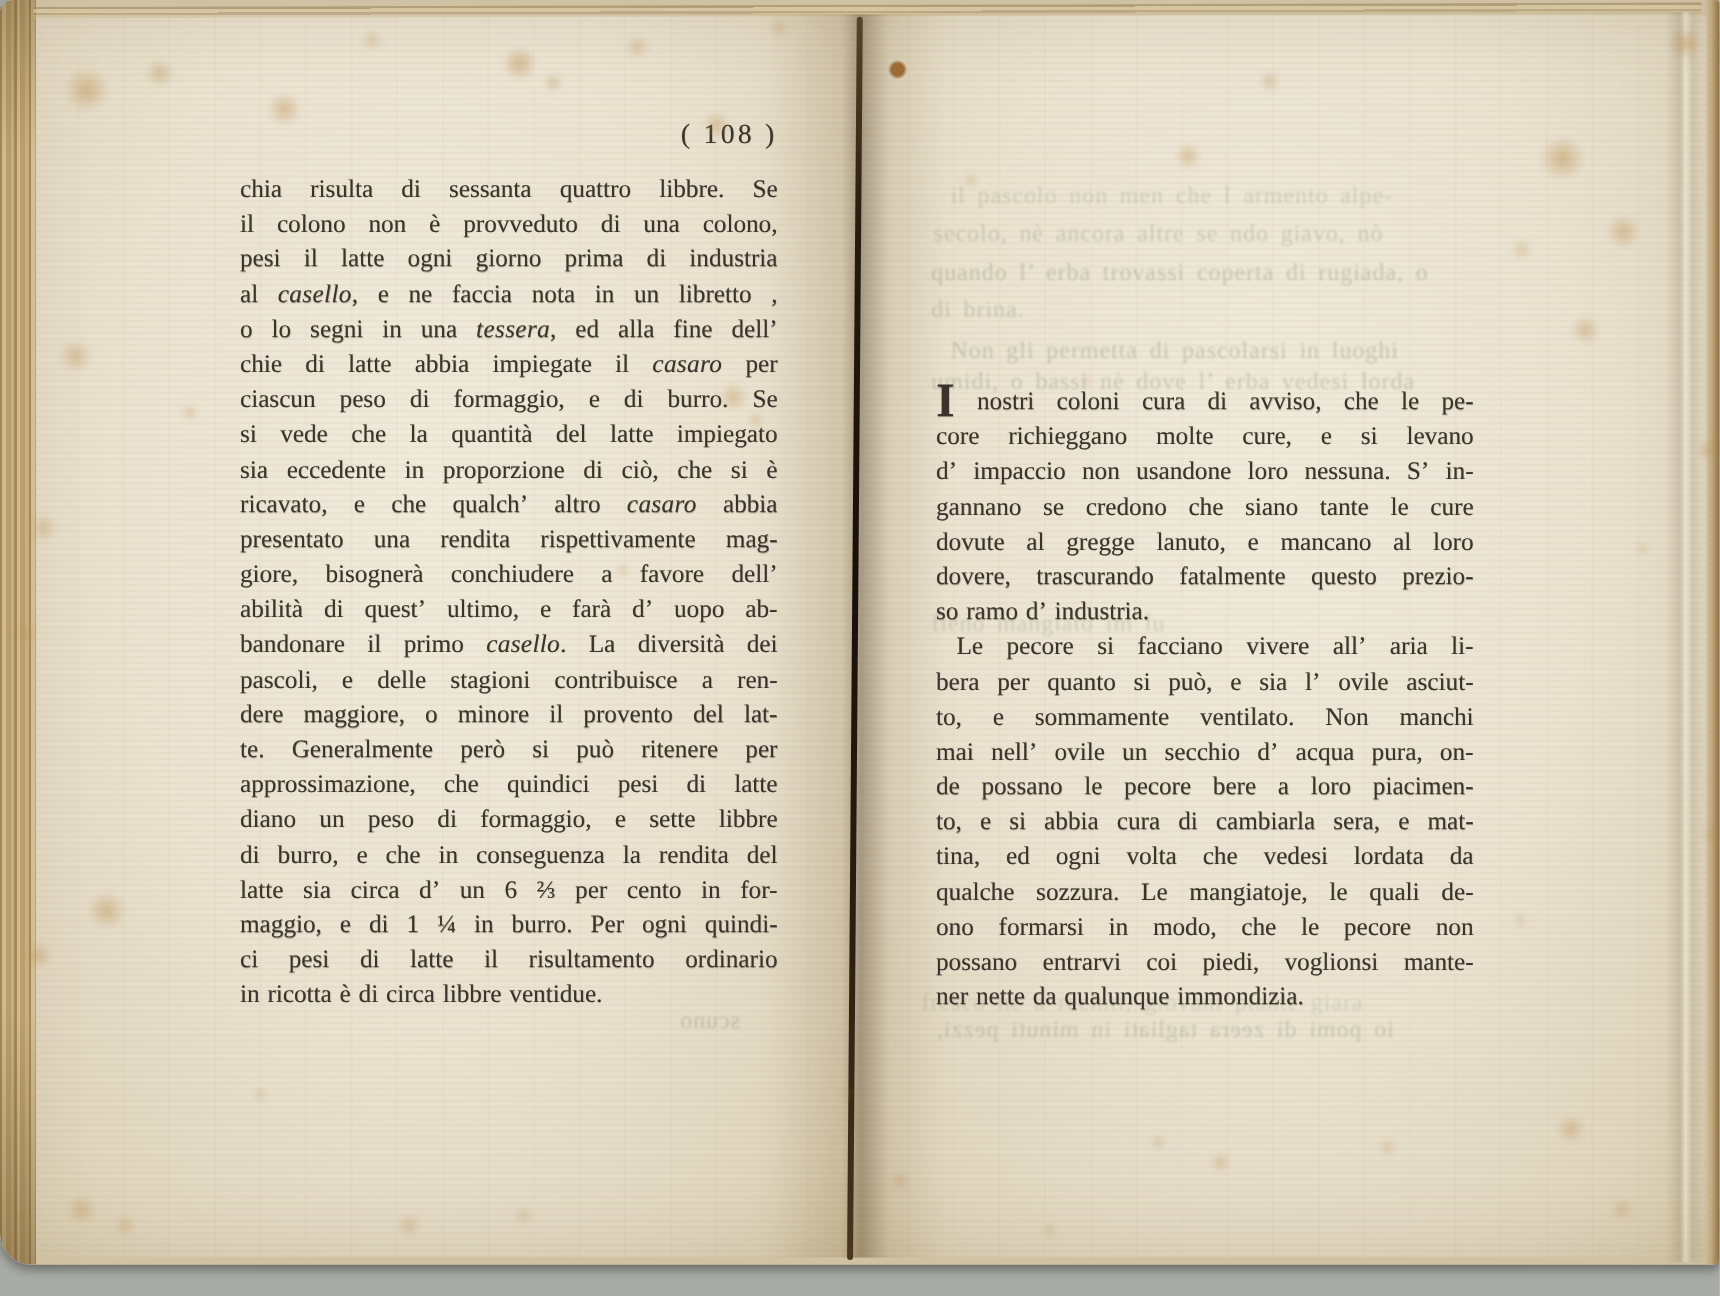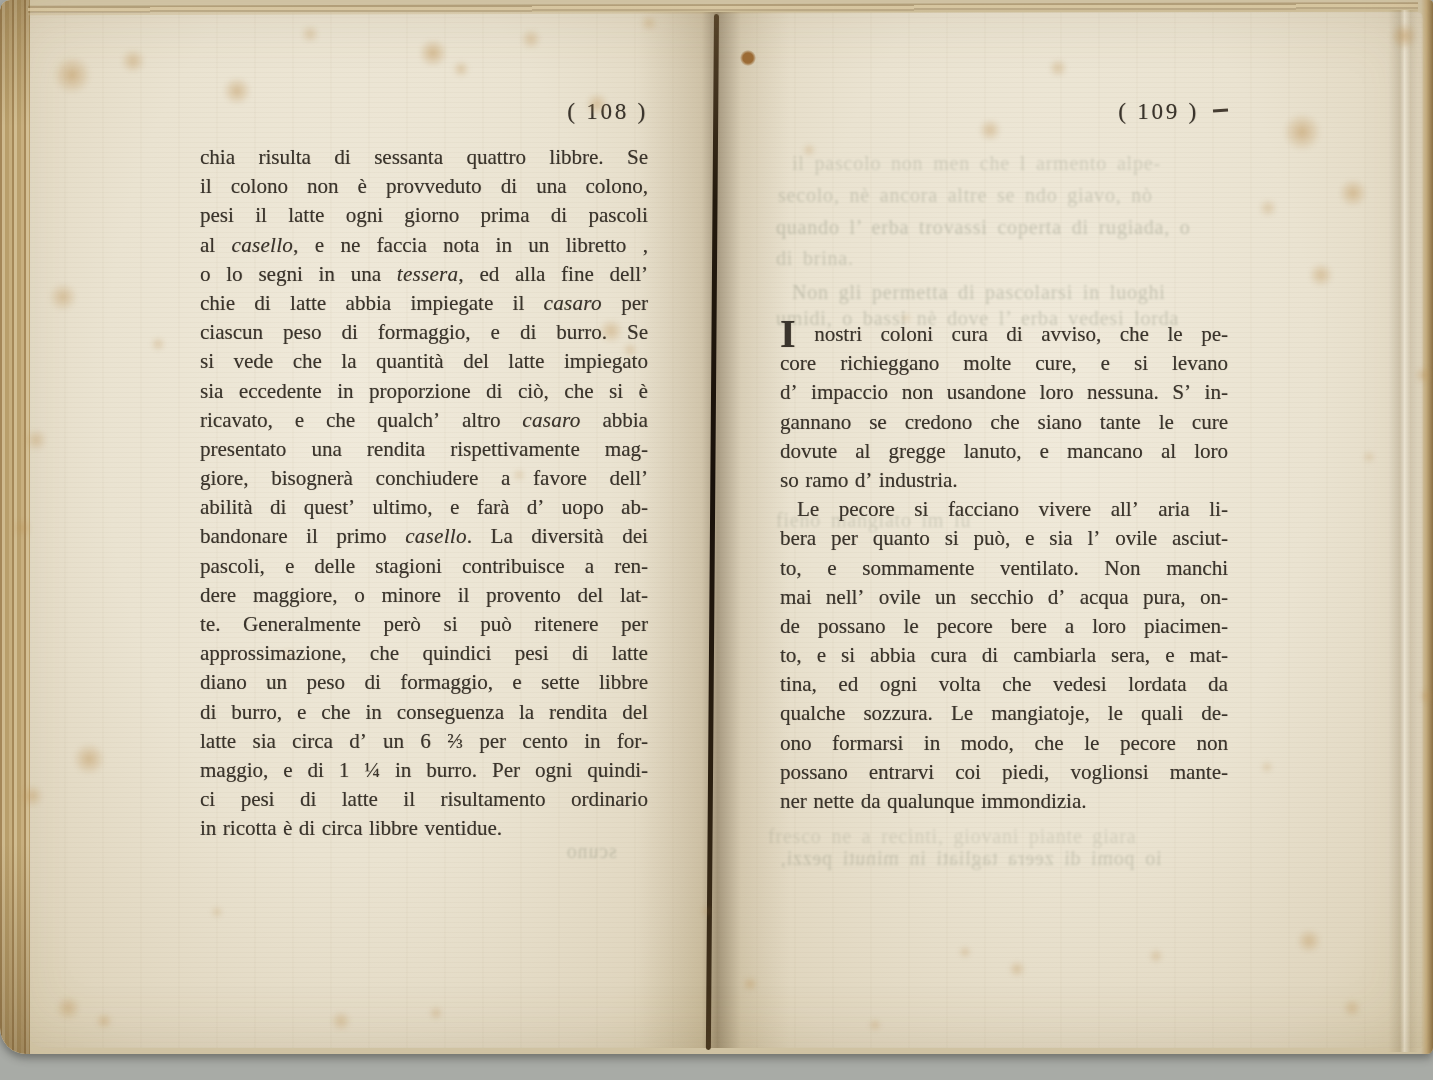--- a/index.html
+++ b/index.html
@@ -159,21 +159,21 @@
         <span>colono,</span>
       </div>
       <div class="line">
         <span>pesi</span>
         <span>il</span>
         <span>latte</span>
         <span>ogni</span>
         <span>giorno</span>
         <span>prima</span>
         <span>di</span>
-        <span>pascoli</span>
+        <span>industria</span>
       </div>
       <div class="line">
         <span>al</span>
         <span><i>casello</i>,</span>
         <span>e</span>
         <span>ne</span>
         <span>faccia</span>
         <span>nota</span>
         <span>in</span>
         <span>un</span>
@@ -372,23 +372,20 @@
         <span>in</span>
         <span>ricotta</span>
         <span>è</span>
         <span>di</span>
         <span>circa</span>
         <span>libbre</span>
         <span>ventidue.</span>
       </div>
     </div>
 
-  <div class="pageno pageno-right print">
-    <span>( 109 )</span><span class="pn-dash"></span>
-  </div>
   <div class="textblock textblock-right print" id="right-lines">
       <div class="line">
         <span class="dc">I</span>
         <span>nostri</span>
         <span>coloni</span>
         <span>cura</span>
         <span>di</span>
         <span>avviso,</span>
         <span>che</span>
         <span>le</span>
@@ -425,20 +422,27 @@
       </div>
       <div class="line">
         <span>dovute</span>
         <span>al</span>
         <span>gregge</span>
         <span>lanuto,</span>
         <span>e</span>
         <span>mancano</span>
         <span>al</span>
         <span>loro</span>
+      </div>
+      <div class="line">
+        <span>dovere,</span>
+        <span>trascurando</span>
+        <span>fatalmente</span>
+        <span>questo</span>
+        <span>prezio-</span>
       </div>
       <div class="line nj">
         <span>so</span>
         <span>ramo</span>
         <span>d’</span>
         <span>industria.</span>
       </div>
       <div class="line ind">
         <span>Le</span>
         <span>pecore</span>

